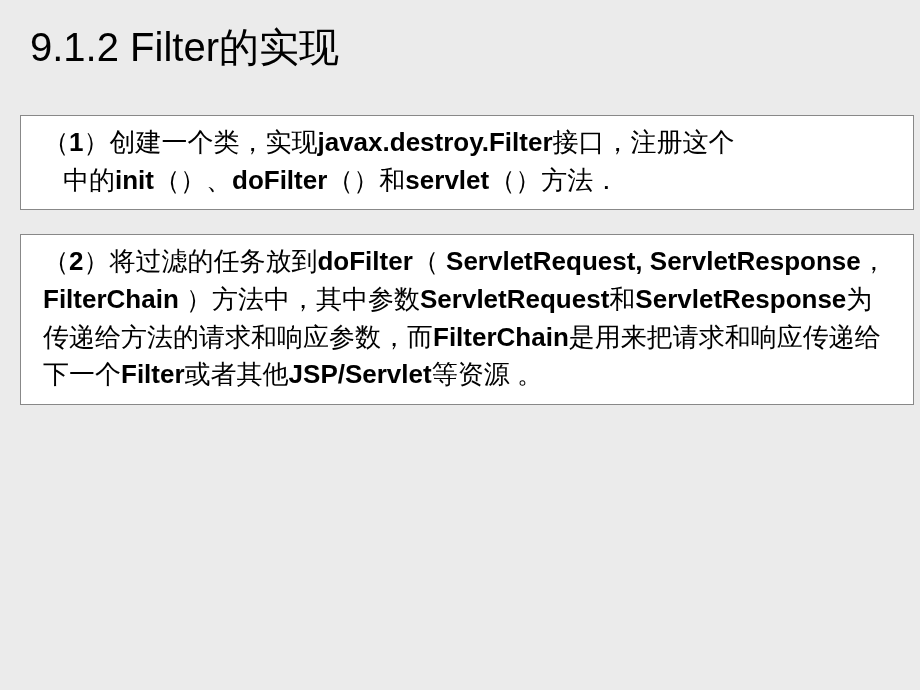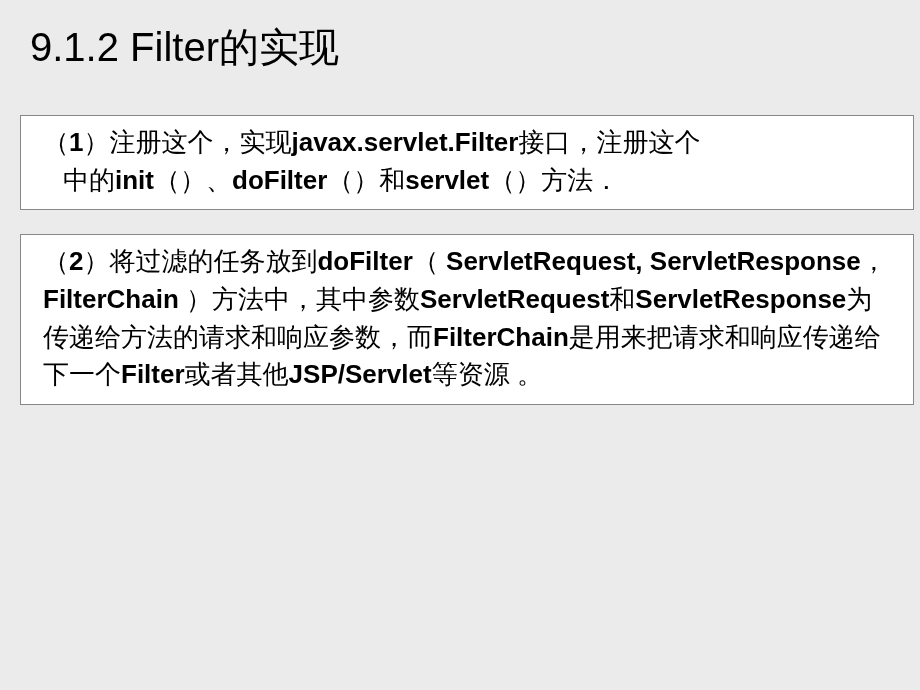--- a/index.html
+++ b/index.html
@@ -46,21 +46,21 @@
       font-weight: bold;
     }
   </style>
 </head>
 <body>
 
 <div class="slide">
   <h1 class="title">9.1.2 Filter的实现</h1>
 
   <div class="box">
-    <span>（</span><span class="bold">1</span><span>）注册这个，实现</span><span class="bold">javax.servlet.Filter</span><span>接口，注册这个</span>
+    <span>（</span><span class="bold">1</span><span>）创建一个类，实现</span><span class="bold">javax.destroy.Filter</span><span>接口，注册这个</span>
     <span class="indent"><span>中的</span><span class="bold">init</span><span>（）、</span><span class="bold">doFilter</span><span>（）和</span><span class="bold">servlet</span><span>（）方法．</span></span>
   </div>
 
   <div class="box box-gap">
     <span>（</span><span class="bold">2</span><span>）将过滤的任务放到</span><span class="bold">doFilter</span><span>（ </span><span class="bold">ServletRequest, ServletResponse</span><span>，</span><span class="bold">FilterChain </span><span>）方法中，其中参数</span><span class="bold">ServletRequest</span><span>和</span><span class="bold">ServletResponse</span><span>为传递给方法的请求和响应参数，而</span><span class="bold">FilterChain</span><span>是用来把请求和响应传递给下一个</span><span class="bold">Filter</span><span>或者其他</span><span class="bold">JSP/Servlet</span><span>等资源 。</span>
   </div>
 
 </div>
 
 </body></html>

